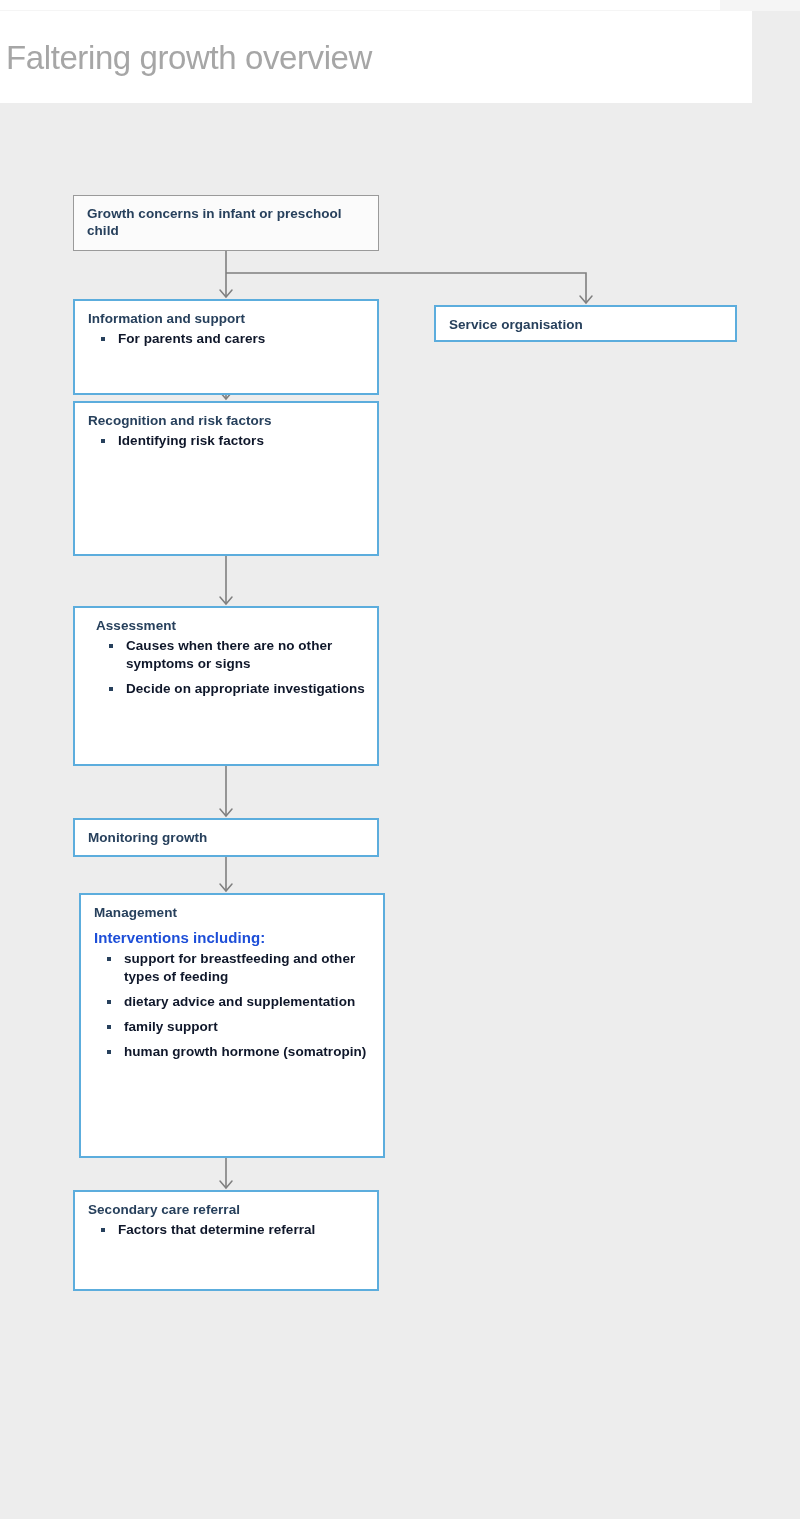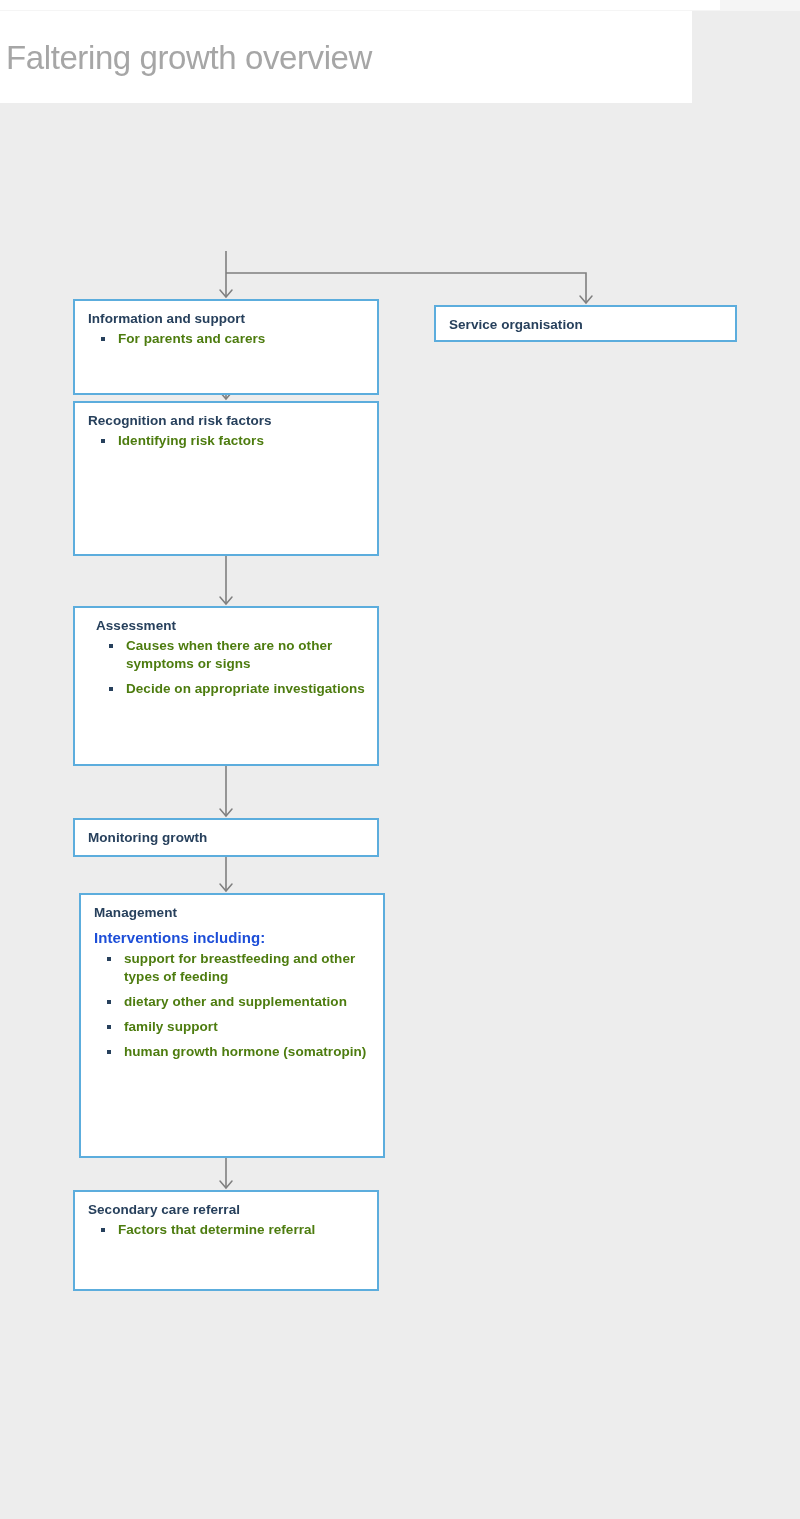--- a/index.html
+++ b/index.html
@@ -25,21 +25,21 @@
     position: absolute;
     top: 0; left: 0;
     width: 720px; height: 10px;
     background: #ffffff;
   }
 
   
   .page-header {
     position: absolute;
     top: 11px; left: 0;
-    width: 692px; height: 92px;
+    width: 752px; height: 92px;
     background: #ffffff;
   }
   .page-title {
     position: absolute;
     left: 6px;
     top: 28px;
     font-size: 33px;
     font-weight: 400;
     letter-spacing: -0.4px;
     color: #a6a6a6;
@@ -89,21 +89,21 @@
   }
   ul.bullets {
     margin: 2px 0 0 0;
     padding: 0;
     list-style: none;
   }
   ul.bullets li {
     position: relative;
     font-size: 13.5px;
     font-weight: bold;
-    color: #4d7c0f;
+    color: #0f172a;
     line-height: 1.32;
     padding-left: 30px;
     margin-top: 7px;
     letter-spacing: 0.05px;
   }
   ul.bullets li:first-child { margin-top: 3px; }
   ul.bullets li::before {
     content: "";
     position: absolute;
     left: 13px;
@@ -156,20 +156,23 @@
       <path d="M220,187 L226,194 L232,187"></path>
       <path d="M580,193 L586,200 L592,193"></path>
       <path d="M220,289 L226,296 L232,289"></path>
       <path d="M220,494 L226,501 L232,494"></path>
       <path d="M220,706 L226,713 L232,706"></path>
       <path d="M220,781 L226,788 L232,781"></path>
       <path d="M220,1078 L226,1085 L232,1078"></path>
     </g>
   </svg>
 
+  <div class="node grey" id="node-growth-concerns">
+    <div class="node-title">Growth concerns in infant or preschool child</div>
+  </div>
 
   <div class="node" id="node-information">
     <div class="node-title">Information and support</div>
     <ul class="bullets">
       <li>For parents and carers</li>
     </ul>
   </div>
 
   <div class="node" id="node-service-org">
     <div class="node-title">Service organisation</div>
@@ -192,21 +195,21 @@
 
   <div class="node" id="node-monitoring">
     <div class="node-title">Monitoring growth</div>
   </div>
 
   <div class="node" id="node-management">
     <div class="node-title">Management</div>
     <div class="node-sub">Interventions including:</div>
     <ul class="bullets">
       <li>support for breastfeeding and other types of feeding</li>
-      <li>dietary other and supplementation</li>
+      <li>dietary advice and supplementation</li>
       <li>family support</li>
       <li>human growth hormone (somatropin)</li>
     </ul>
   </div>
 
   <div class="node" id="node-secondary">
     <div class="node-title">Secondary care referral</div>
     <ul class="bullets">
       <li>Factors that determine referral</li>
     </ul>

